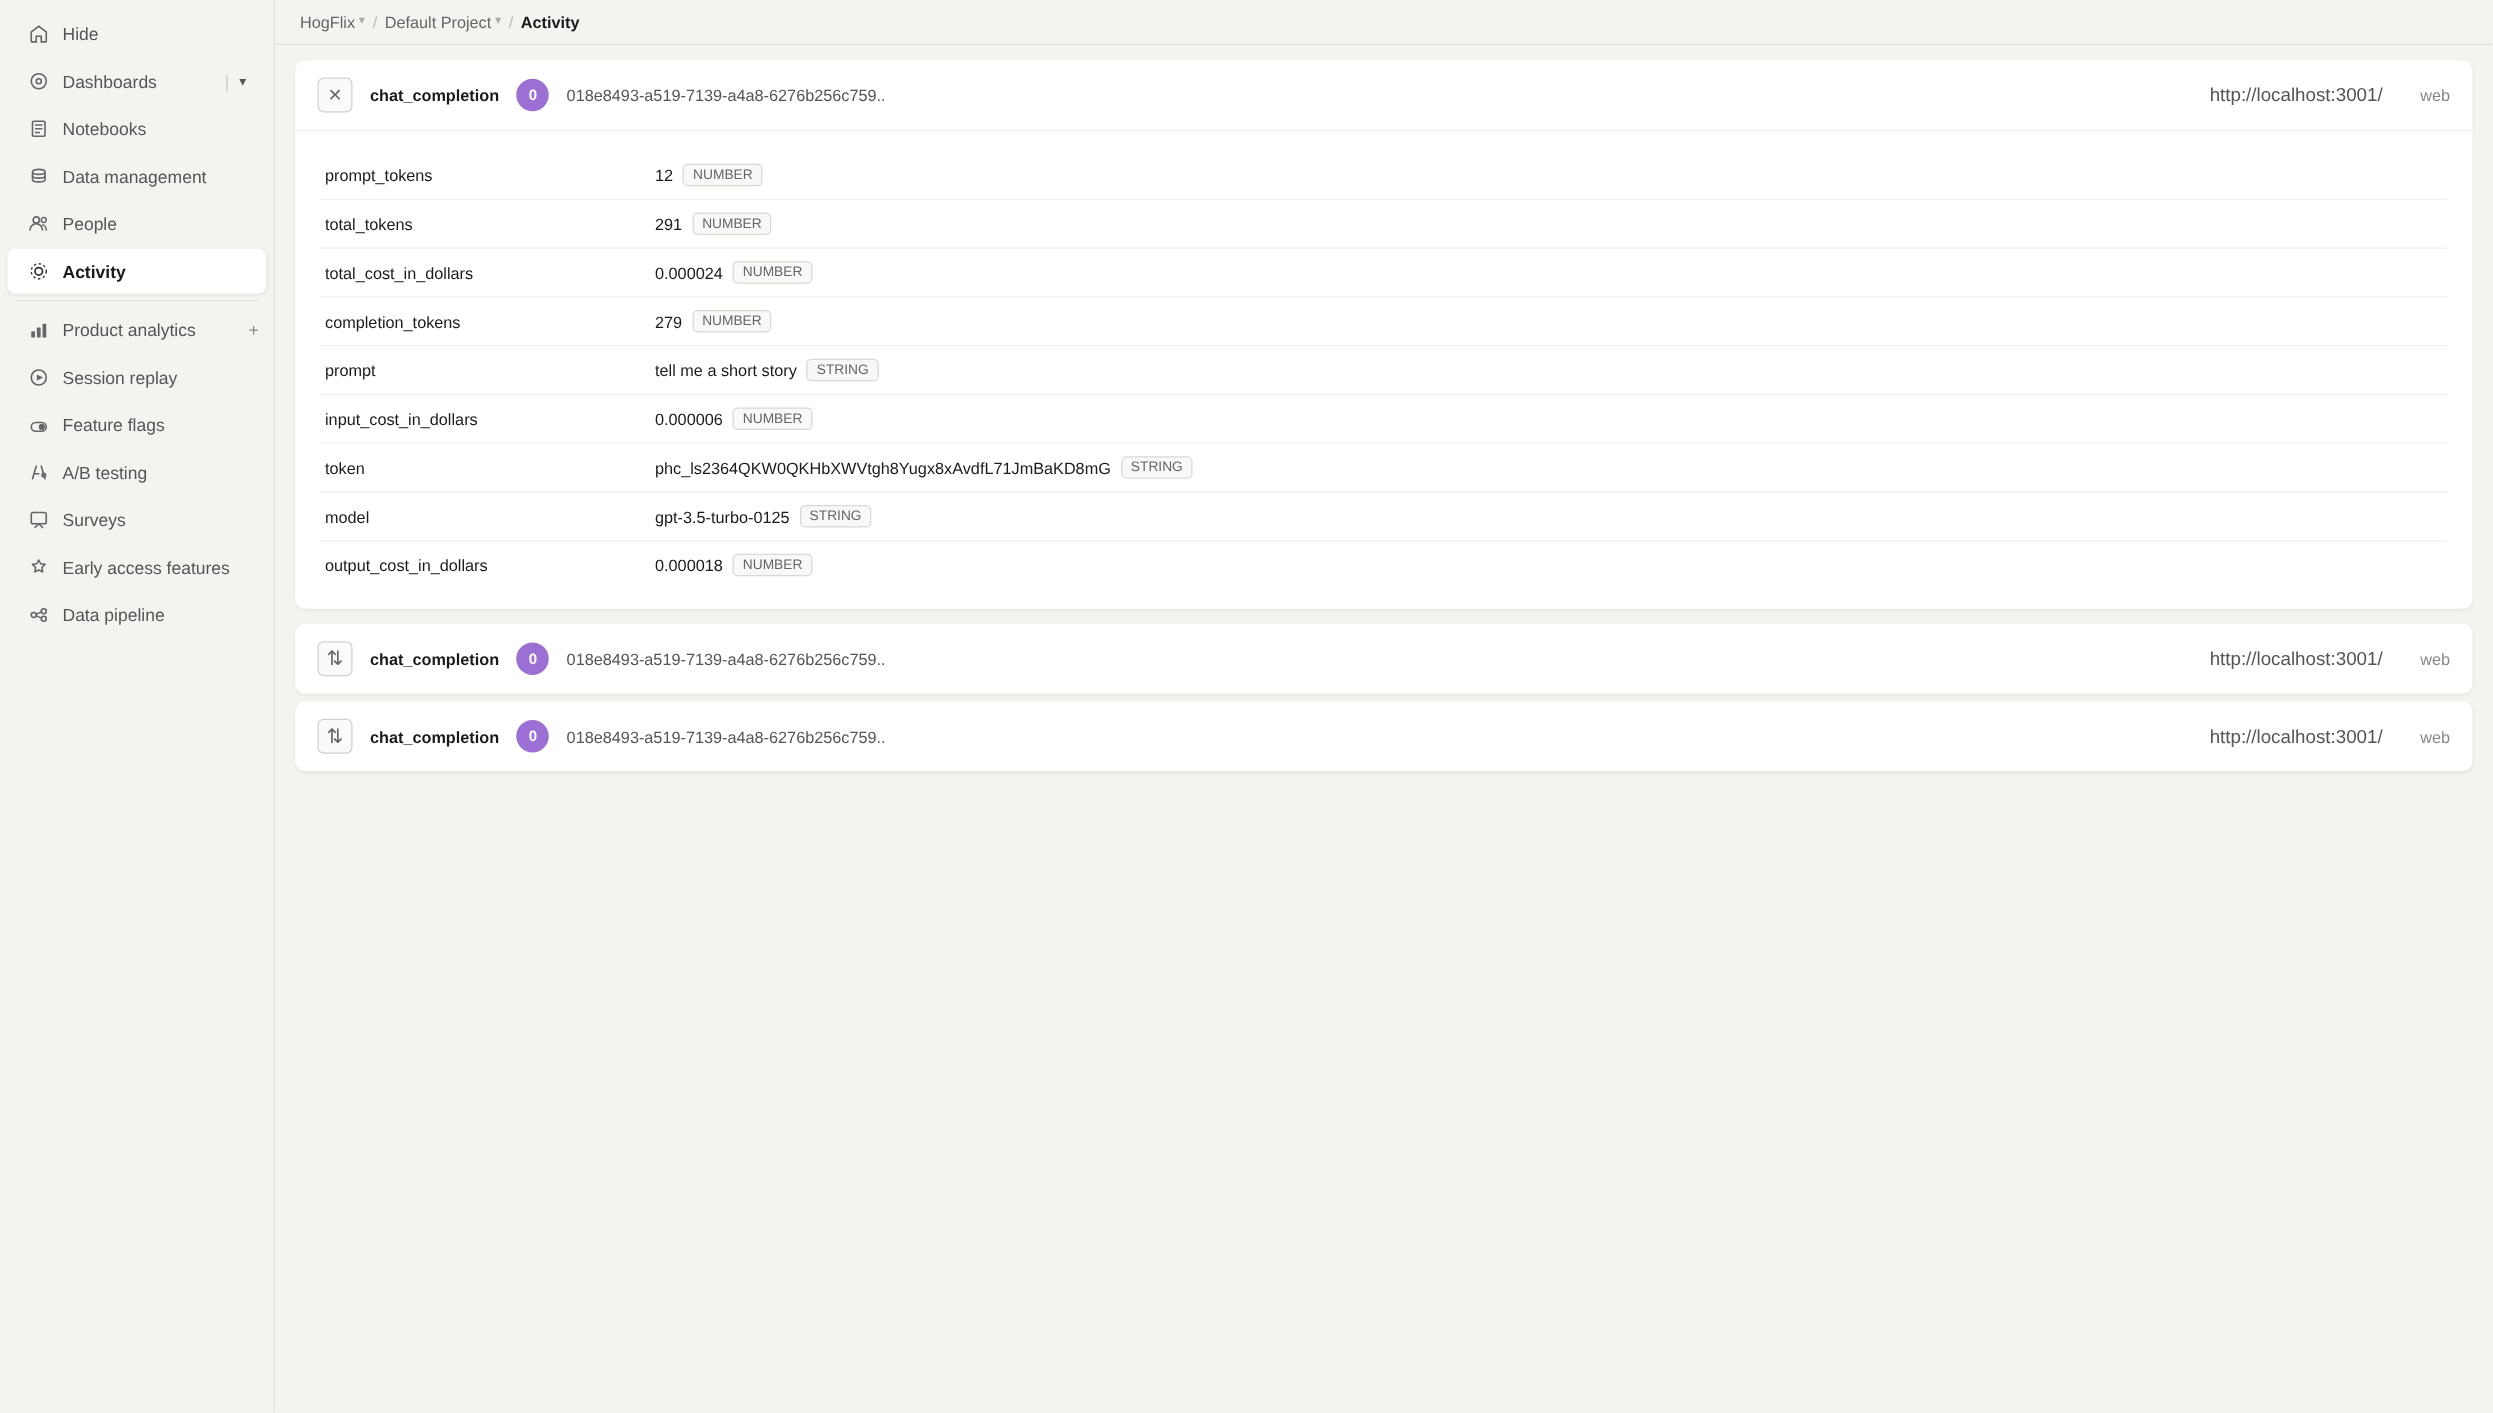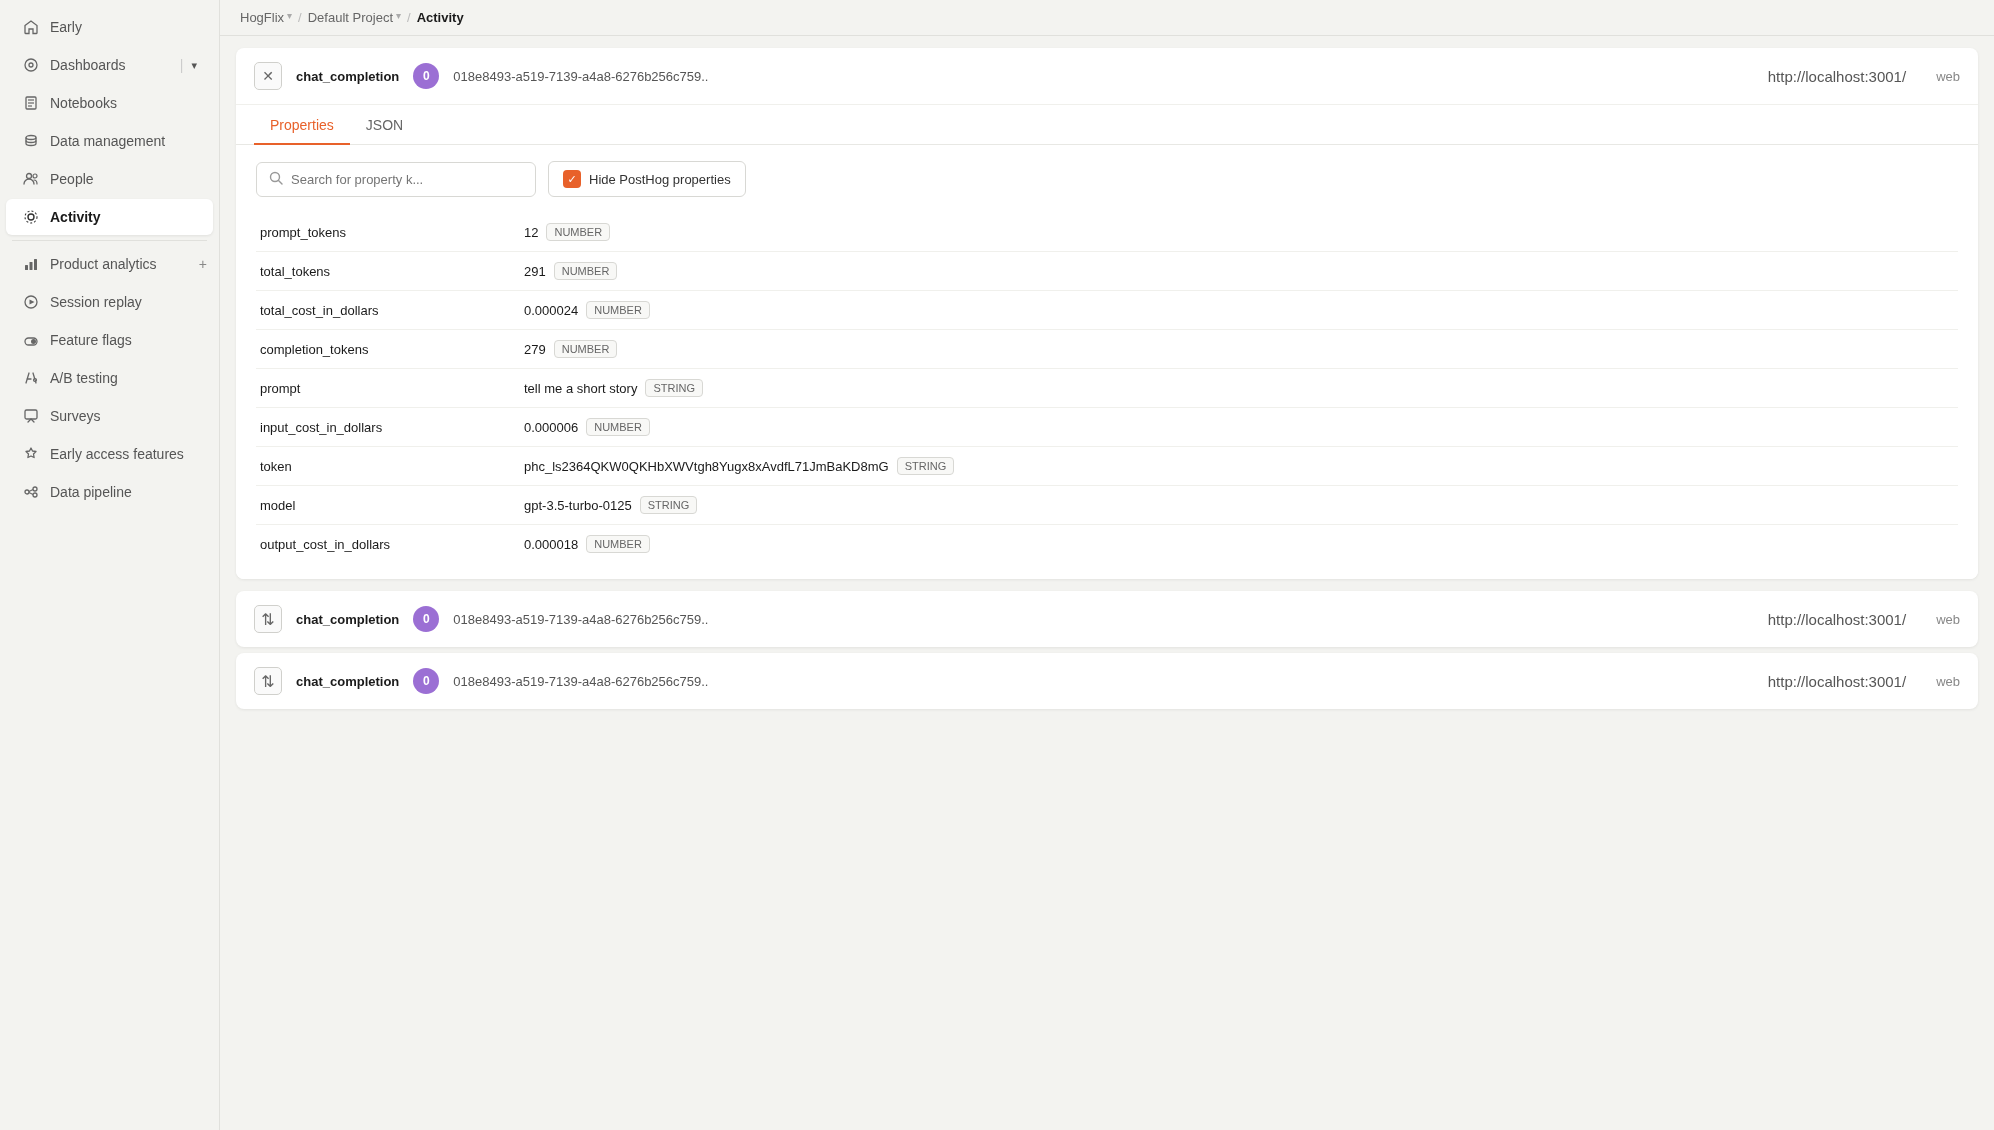--- a/index.html
+++ b/index.html
@@ -193,21 +193,21 @@
 <body>
 
 <nav class="sidebar">
 
   <div class="sidebar-item">
     <span class="sidebar-icon">
       <svg width="16" height="16" viewBox="0 0 16 16" fill="none">
           <path d="M2 6.5L8 2l6 4.5V14a.5.5 0 01-.5.5h-3.5V10H6v4.5H2.5A.5.5 0 012 14V6.5z" stroke="#666" stroke-width="1.3" fill="none"></path>
         </svg>
     </span>
-    <span>Early</span>
+    <span>Hide</span>
   </div>
 
   <div class="dashboards-row">
     <span class="sidebar-icon">
       <svg width="16" height="16" viewBox="0 0 16 16" fill="none">
           <circle cx="8" cy="8" r="6" stroke="#666" stroke-width="1.3"></circle>
           <circle cx="8" cy="8" r="2" stroke="#666" stroke-width="1.3"></circle>
         </svg>
     </span>
     <span class="label">Dashboards</span>
@@ -363,41 +363,22 @@
         <div class="expand-btn">✕</div>
         <span class="event-name">chat_completion</span>
         <div class="avatar-circle">
           <span>0</span>
         </div>
         <span class="event-id">018e8493-a519-7139-a4a8-6276b256c759..</span>
         <span class="event-url">http://localhost:3001/</span>
         <span class="event-source">web</span>
       </div>
 
-      <div class="tabs-bar">
-        <div class="tab active">Properties</div>
-        <div class="tab">JSON</div>
-      </div>
 
       <div class="properties-panel">
-        <div class="search-row">
-          <div class="search-box">
-            <span class="search-icon-svg">
-              <svg width="14" height="14" viewBox="0 0 14 14" fill="none">
-                  <circle cx="6" cy="6" r="4.5" stroke="#999" stroke-width="1.4"></circle>
-                  <line x1="9.5" y1="9.5" x2="13" y2="13" stroke="#999" stroke-width="1.4" stroke-linecap="round"></line>
-                </svg>
-            </span>
-            <input type="text" placeholder="Search for property k..." style="">
-          </div>
-          <button class="hide-btn">
-            <div class="checkbox-orange">✓</div>
-            <span>Hide PostHog properties</span>
-          </button>
-        </div>
 
         <div class="prop-table" id="prop-table-container">
         <div class="prop-row">
     <div class="prop-key">prompt_tokens</div>
     <div class="prop-value">
       <span>12</span>
       <span class="type-badge">NUMBER</span>
     </div>
   </div>
             <div class="prop-row">

